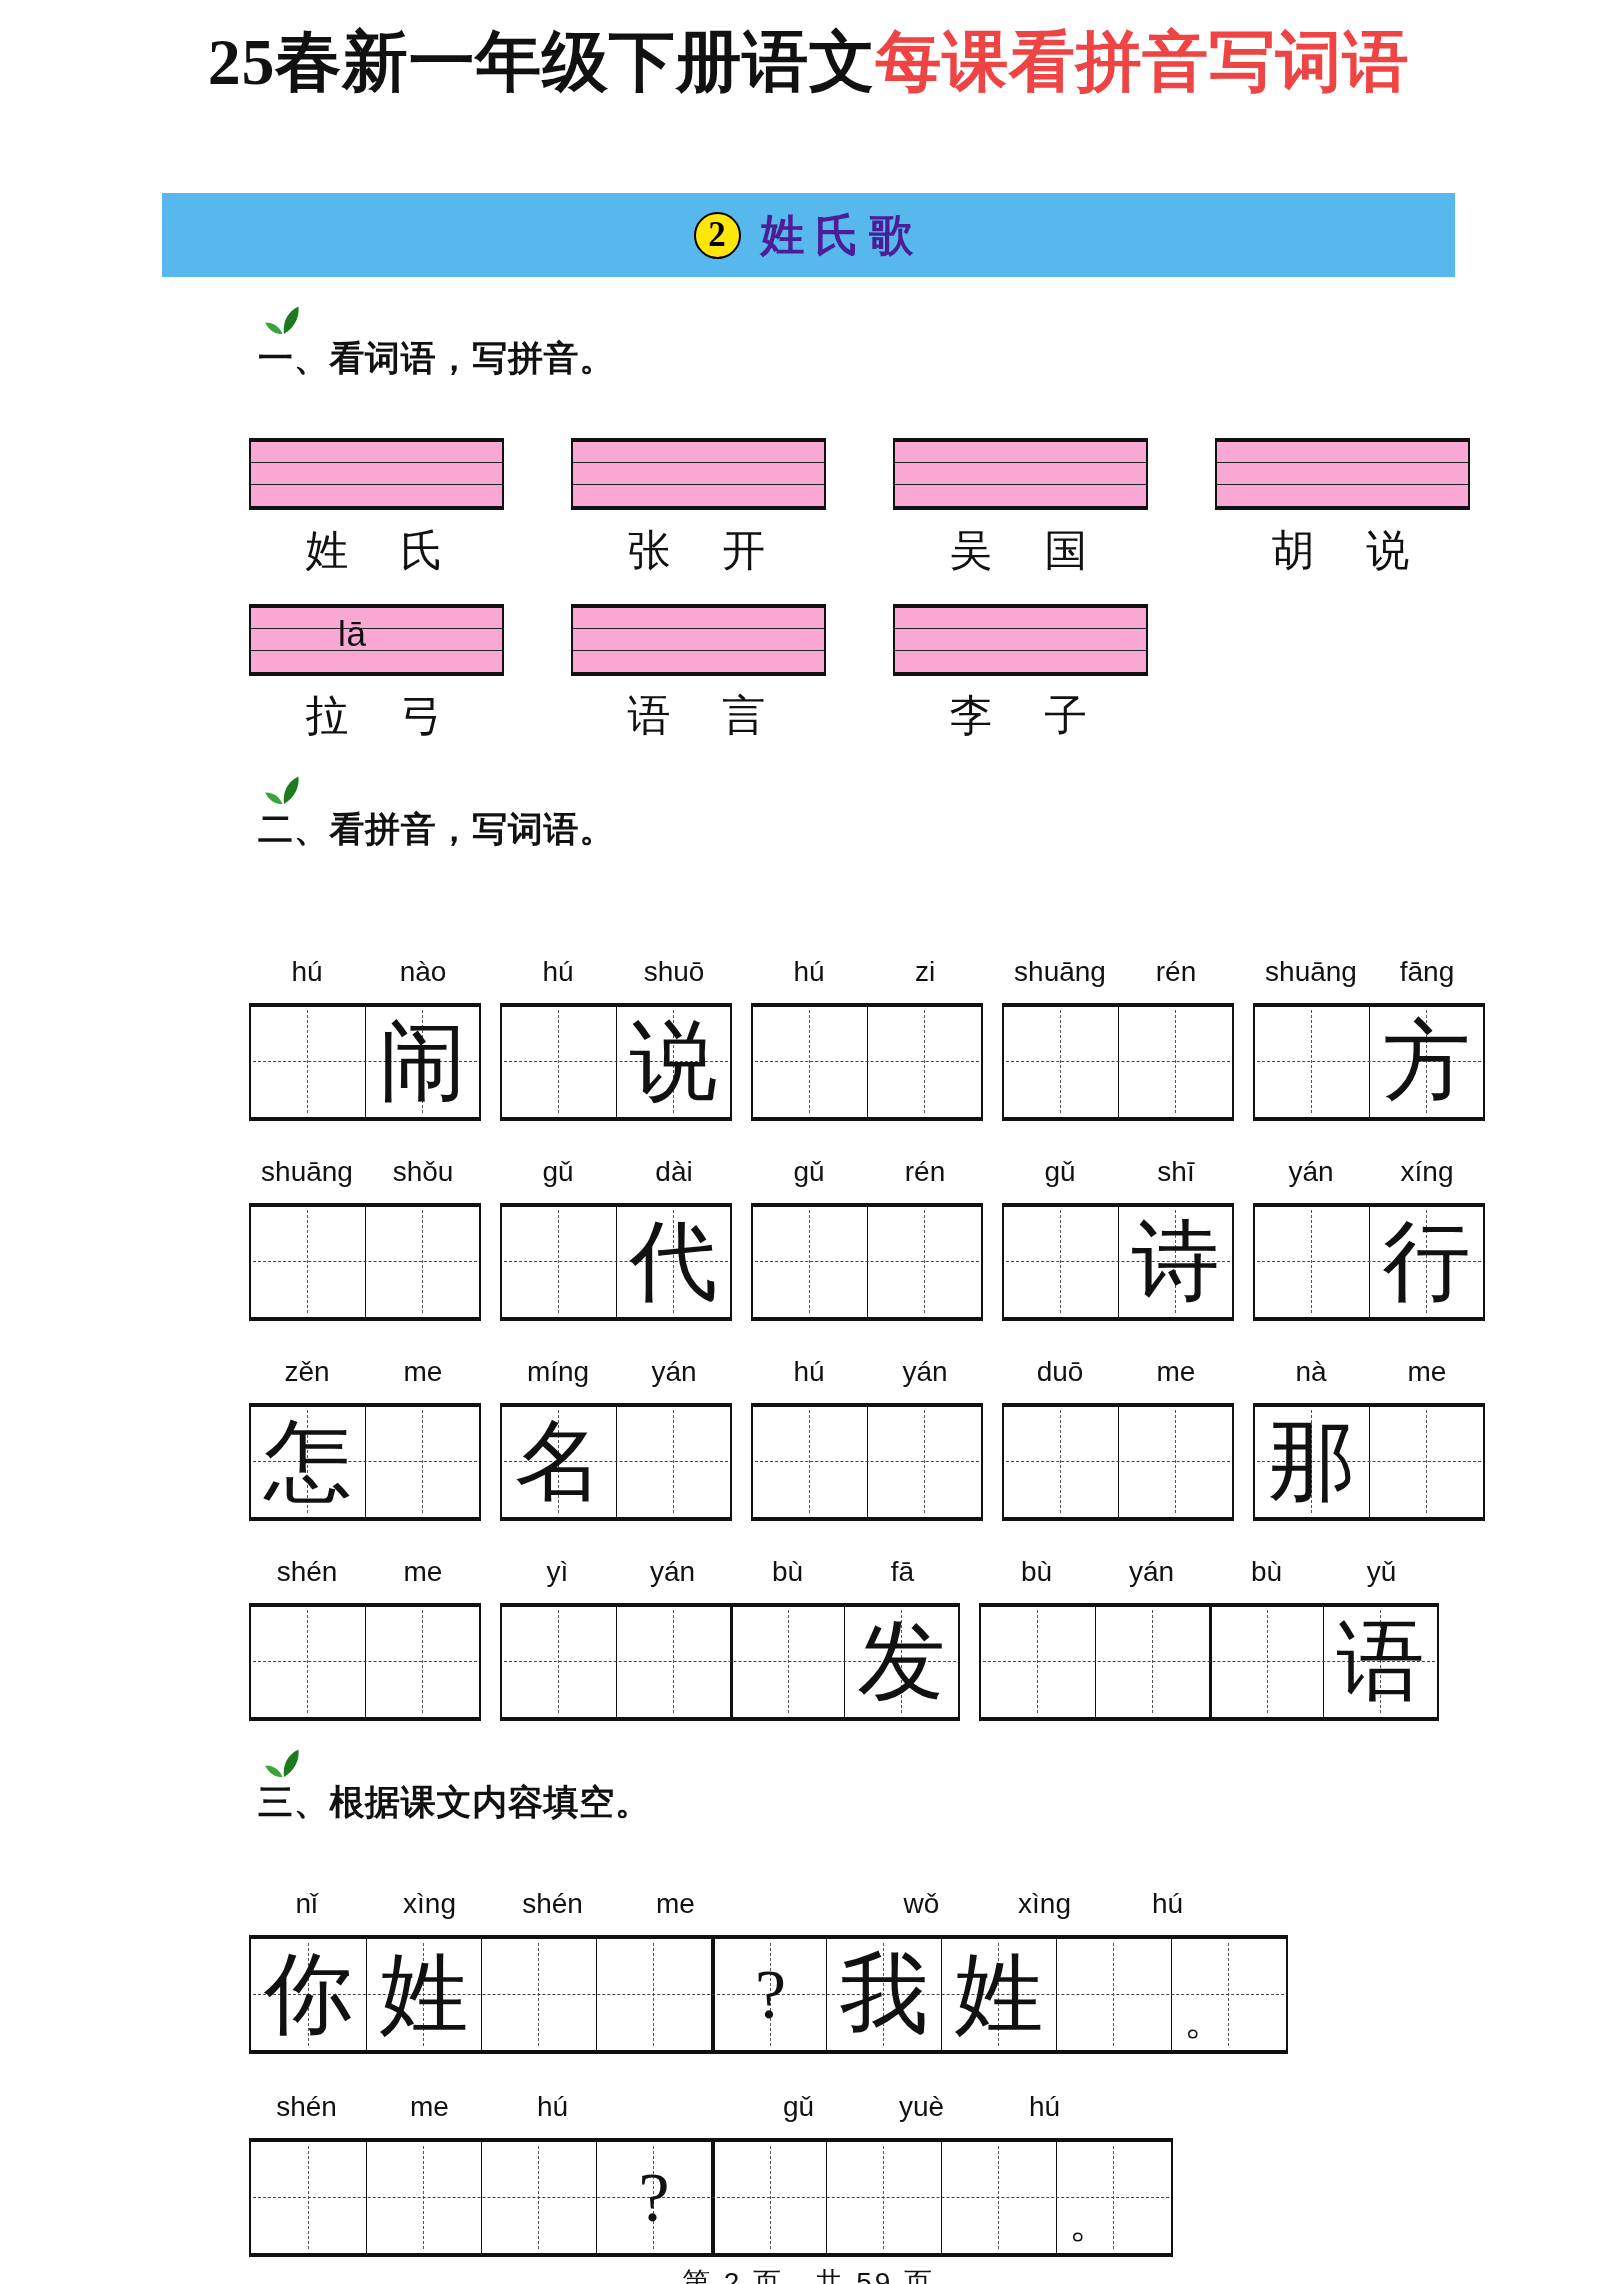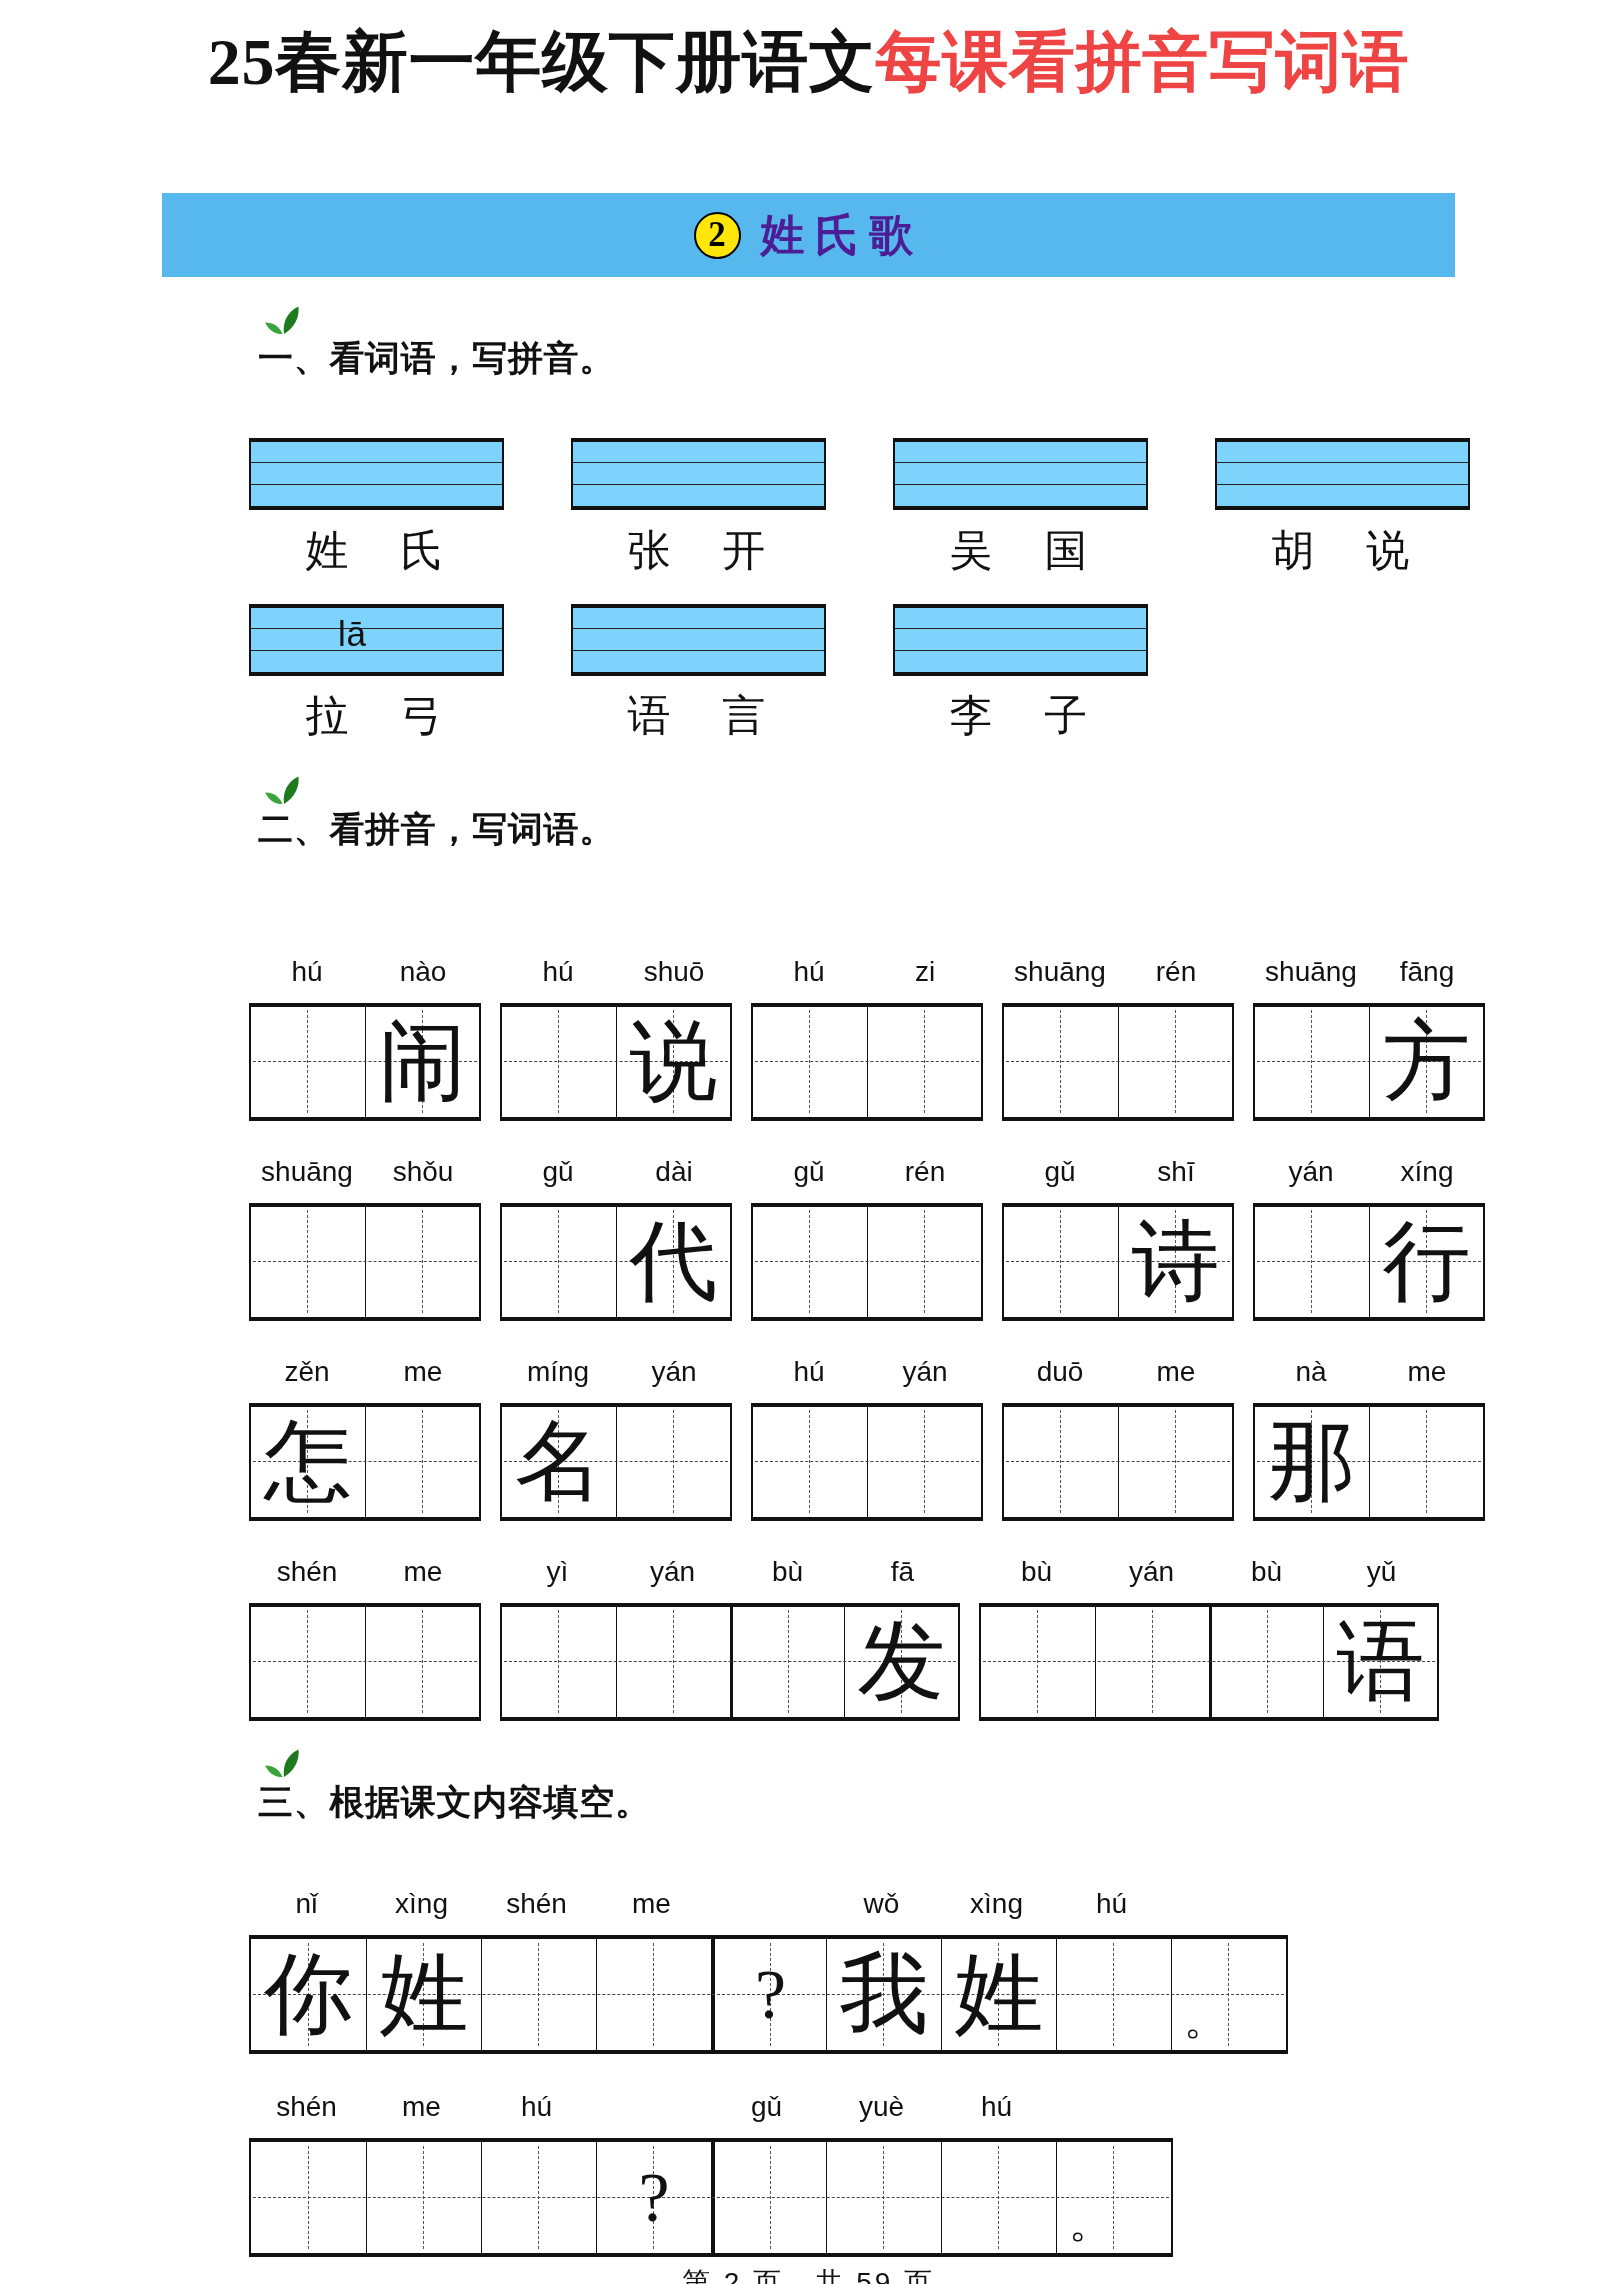--- a/index.html
+++ b/index.html
@@ -38,21 +38,21 @@
   .sec-label { font-size:35px; font-weight:700; letter-spacing:0.7px; }
 
   
   .s1-row { display:flex; gap:67px; margin-left:249px; }
   .s1-row.first { margin-top:56px; }
   .s1-row.second { margin-top:23.5px; }
   .s1-item { width:255px; }
   .pygrid {
     position:relative; width:255px; height:72px;
     border:2.2px solid #111; border-top-width:4.4px; border-bottom-width:4.4px;
-    background:#7dd3fc;
+    background:#f9a8d4;
   }
   .pygrid::before, .pygrid::after {
     content:""; position:absolute; left:0; right:0; border-top:1.5px solid #222;
   }
   .pygrid::before { top:20px; }
   .pygrid::after  { top:42px; }
   .s1-ans {
     position:absolute; left:87px; bottom:22px; z-index:2;
     font-size:35px; line-height:.9; font-weight:500; letter-spacing:0.7px;
   }
@@ -85,21 +85,21 @@
   .ans {
     position:absolute; inset:0; z-index:2;
     display:flex; align-items:center; justify-content:center;
     font-size:88px; line-height:1; font-family:"Liberation Serif", serif;
   }
 
   
   .s3-block { margin-left:249px; }
   .s3-block.first  { margin-top:62px; }
   .s3-block.second { margin-top:37px; }
-  .pyline3 { display:flex; height:47px; }
+  .pyline3 { display:flex; height:47px;gap:8px; }
   .syl3 { width:115px; text-align:center; font-size:28px; line-height:1.15; white-space:nowrap; }
   .strip {
     display:flex; position:relative; width:fit-content; background:#fff;
     border:2.2px solid #111; border-top-width:4.4px; border-bottom-width:4.4px;
   }
   .scell { position:relative; width:115px; height:111px; border-left:1.5px solid #111; }
   .scell:first-child { border-left:none; }
   .scell.groupdiv { border-left-width:4.4px; }
   .scell::before {
     content:""; position:absolute; top:3.7px; bottom:3.7px; left:50%; margin-left:-0.7px;

